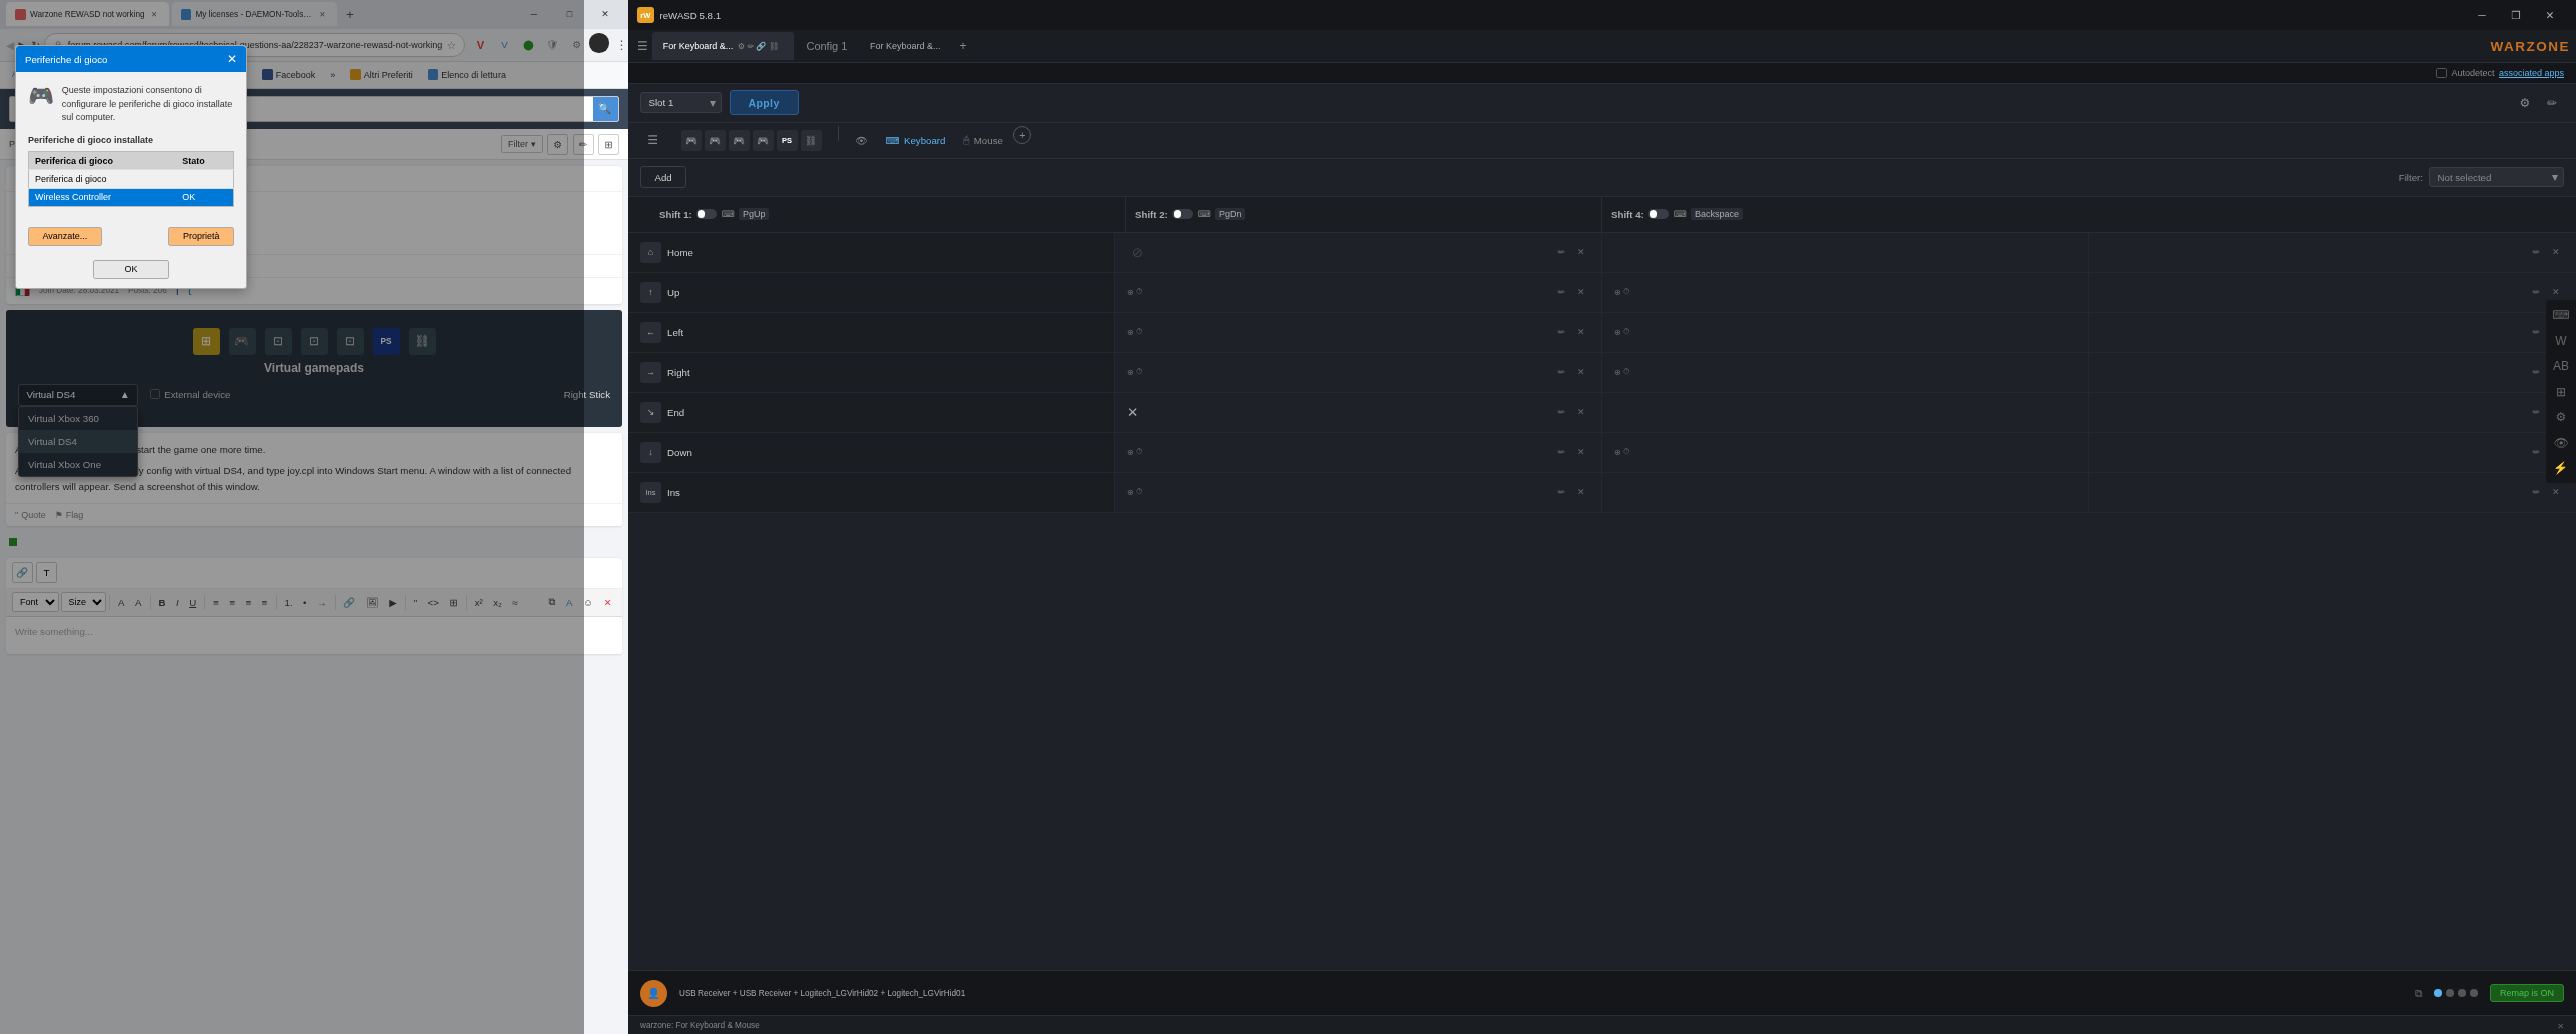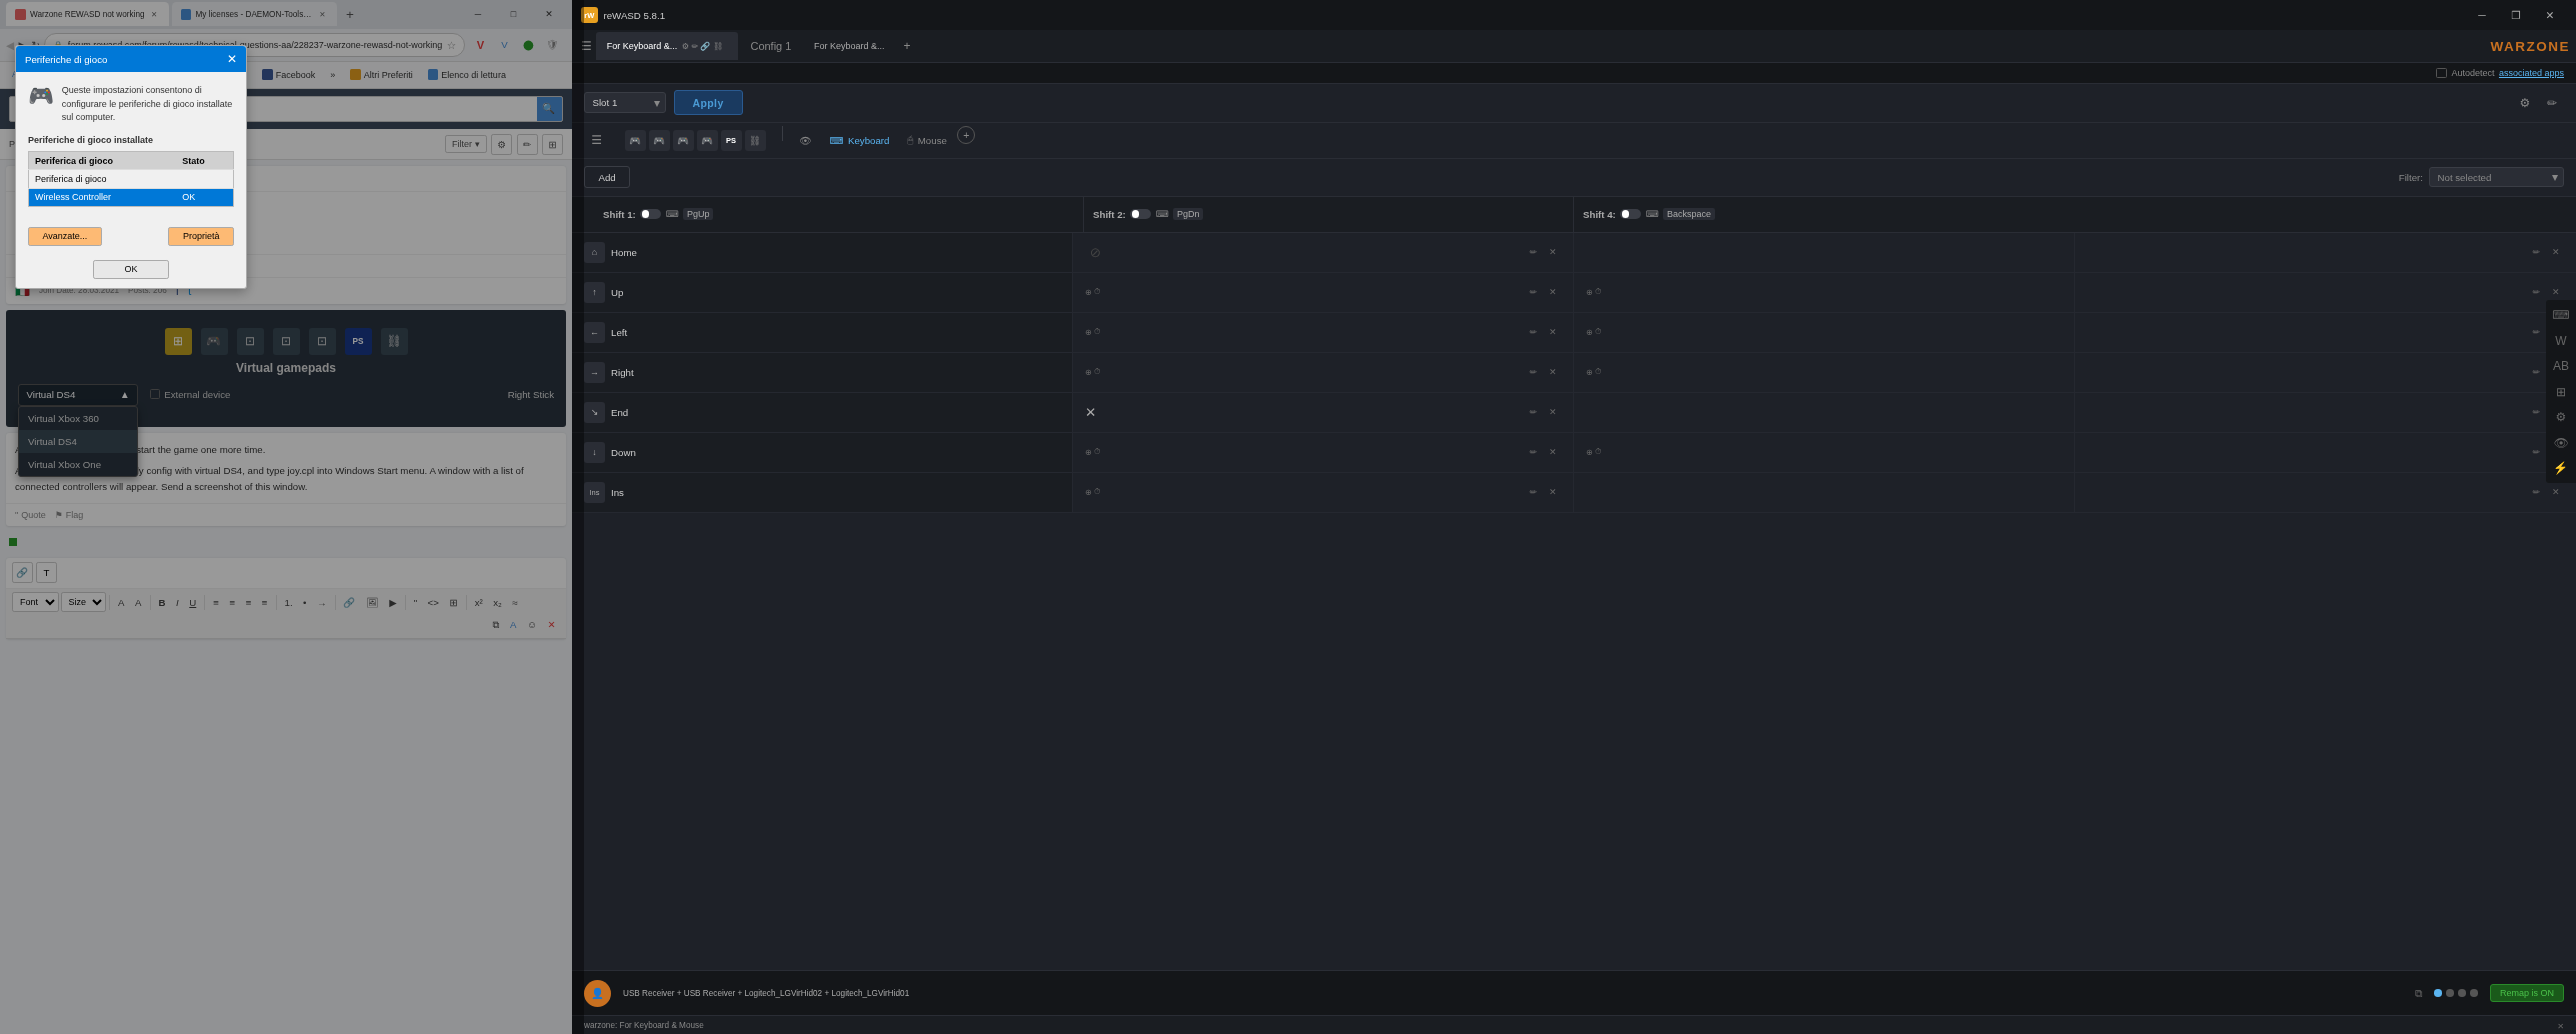--- a/index.html
+++ b/index.html
@@ -1,20 +1,20 @@
 <!DOCTYPE html>
 <html style="font-size:12px"><head>
   <meta charset="utf-8">
   <style>
     * { box-sizing: border-box; margin: 0; padding: 0; }
     body { font-family: 'Segoe UI', Arial, sans-serif; background: #1a1a2e; width: 2576px; height: 1035px; overflow: hidden; display: flex; }
 
     
     .browser-panel {
-      width: 572px;
+      width: 628px;
       height: 1035px;
       background: #fff;
       display: flex;
       flex-direction: column;
       flex-shrink: 0;
     }
 
     
     .browser-titlebar {
       background: #dee1e6;
@@ -783,20 +783,23 @@
         <button class="ed-btn">x²</button>
         <button class="ed-btn">x₂</button>
         <button class="ed-btn">≈</button>
         <div style="margin-left:auto;display:flex;gap:1.5px;">
           <button class="ed-btn">⧉</button>
           <button class="ed-btn" style="color:#4a90d9;">A</button>
           <button class="ed-btn">☺</button>
           <button class="ed-btn" style="color:#e84040;">✕</button>
         </div>
       </div>
+      <div class="ed-write-area">
+        <span style="color:#aaa;">Write something...</span>
+      </div>
     </div>
   </div>
 </div>
 
 <div class="dialog-overlay">
   <div class="dialog">
     <div class="dialog-titlebar">
       <span>Periferiche di gioco</span>
       <button class="dialog-close">✕</button>
     </div>

